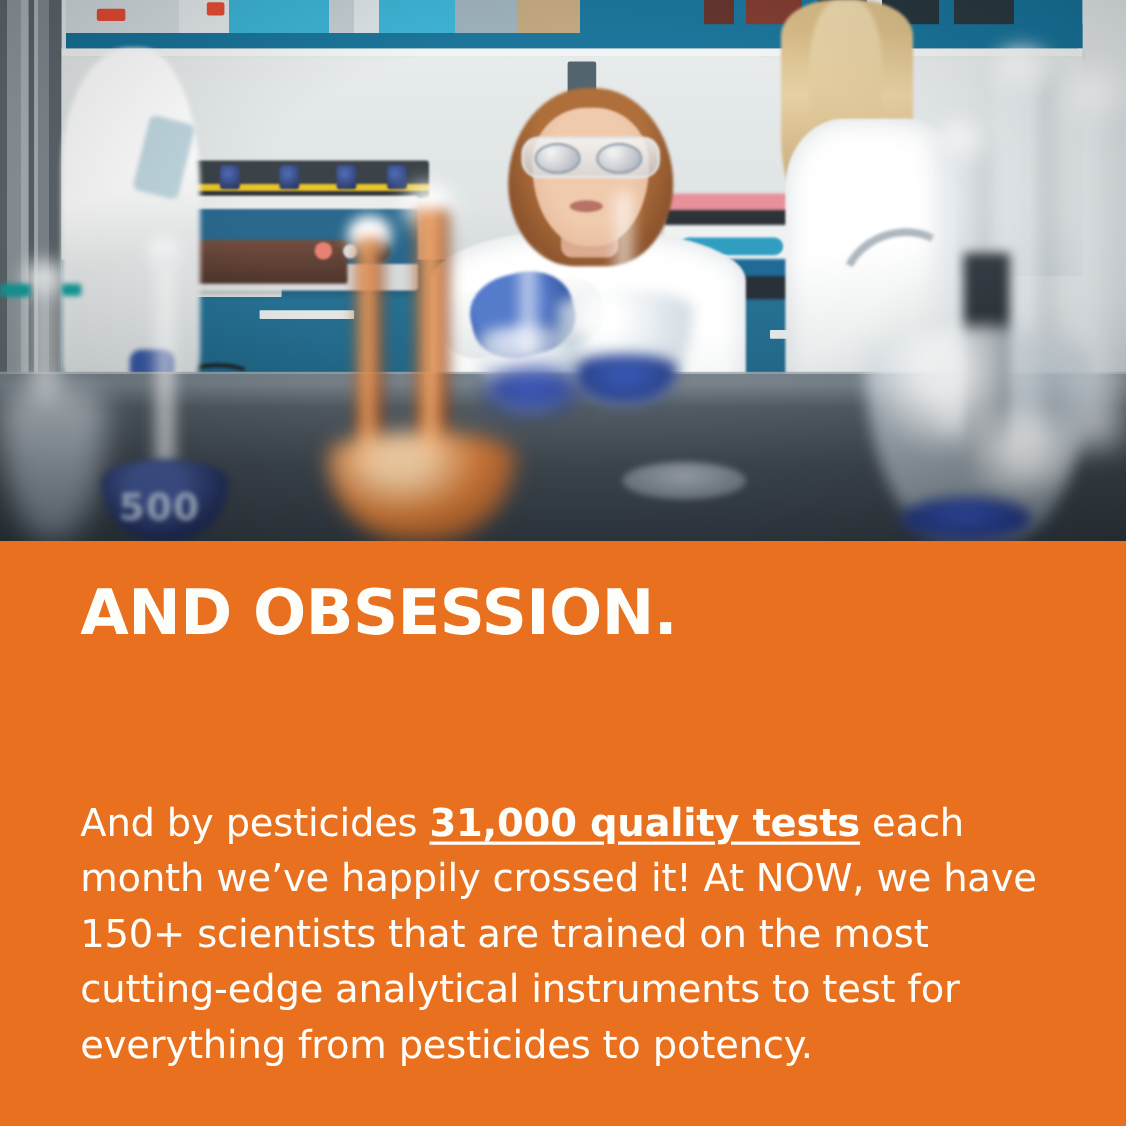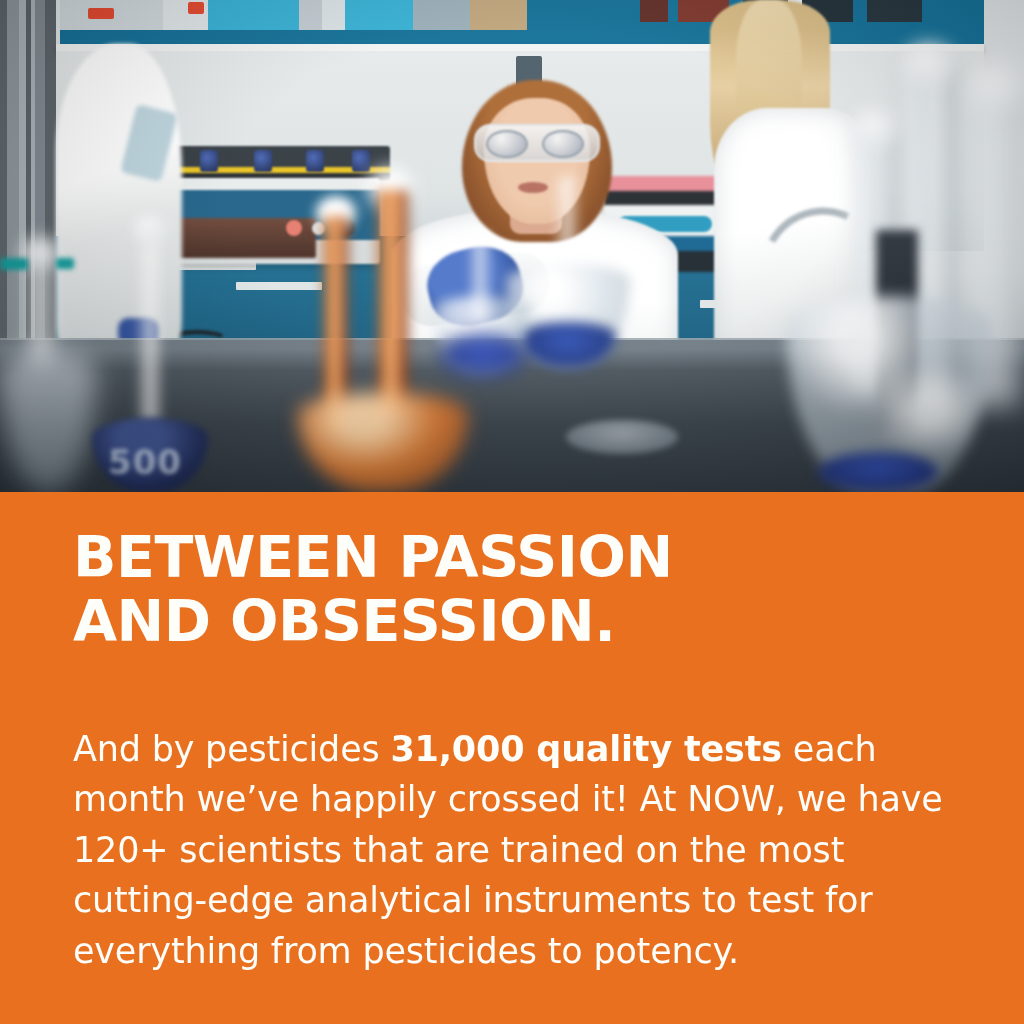--- a/index.html
+++ b/index.html
@@ -371,20 +371,21 @@
     width:880px;
     color:#fdfdfa;
     font-family:"DejaVu Sans", sans-serif;
     font-weight:400;
     font-size:35px;
     line-height:1.44;
     letter-spacing:-0.2px;
   }
   #bodycopy .hi{
     font-weight:700;
+    text-decoration:underline;
     text-decoration-thickness:3px;
     text-underline-offset:5px;
   }
 </style>
 </head>
 <body>
 
 <div id="canvas">
 
   <div id="photo">
@@ -496,20 +497,19 @@
     <div class="dark-rack"></div>
     <div class="bigflask"></div>
     <div class="blue-pool"></div>
 
     <div class="photo-grade"></div>
   </div>
 
   <div id="band">
 
     <div id="headline">
-      <span class="hl">BETWEEN PASSION</span>
       <span class="hl">AND OBSESSION.</span>
     </div>
 
-    <div id="bodycopy"><span>And by pesticides </span><span class="hi">31,000 quality tests</span><span> each month we’ve happily crossed it! At NOW, we have 120+ scientists that are trained on the most cutting-edge analytical instruments to test for everything from pesticides to potency.</span></div>
+    <div id="bodycopy"><span>And by pesticides </span><span class="hi">31,000 quality tests</span><span> each month we’ve happily crossed it! At NOW, we have 150+ scientists that are trained on the most cutting-edge analytical instruments to test for everything from pesticides to potency.</span></div>
 
   </div>
 </div>
 
 </body></html>

